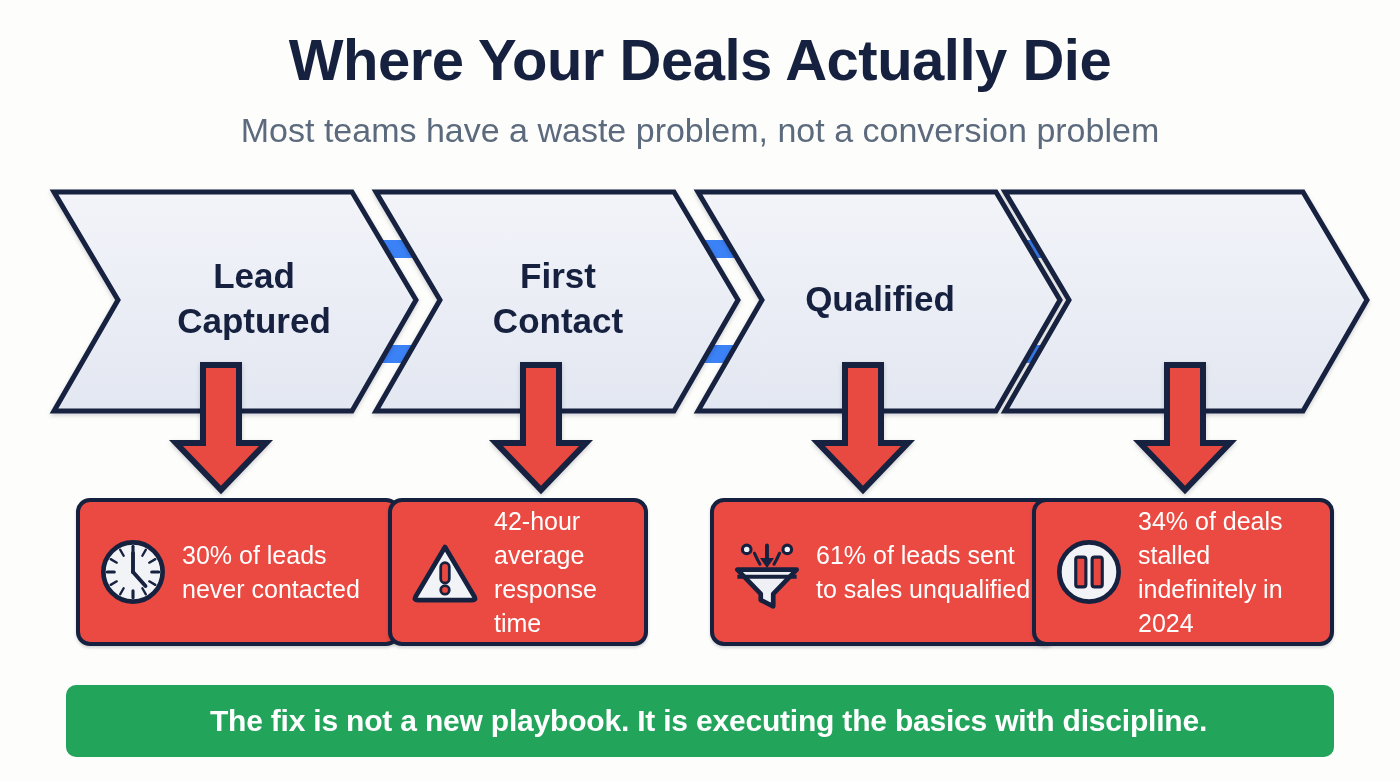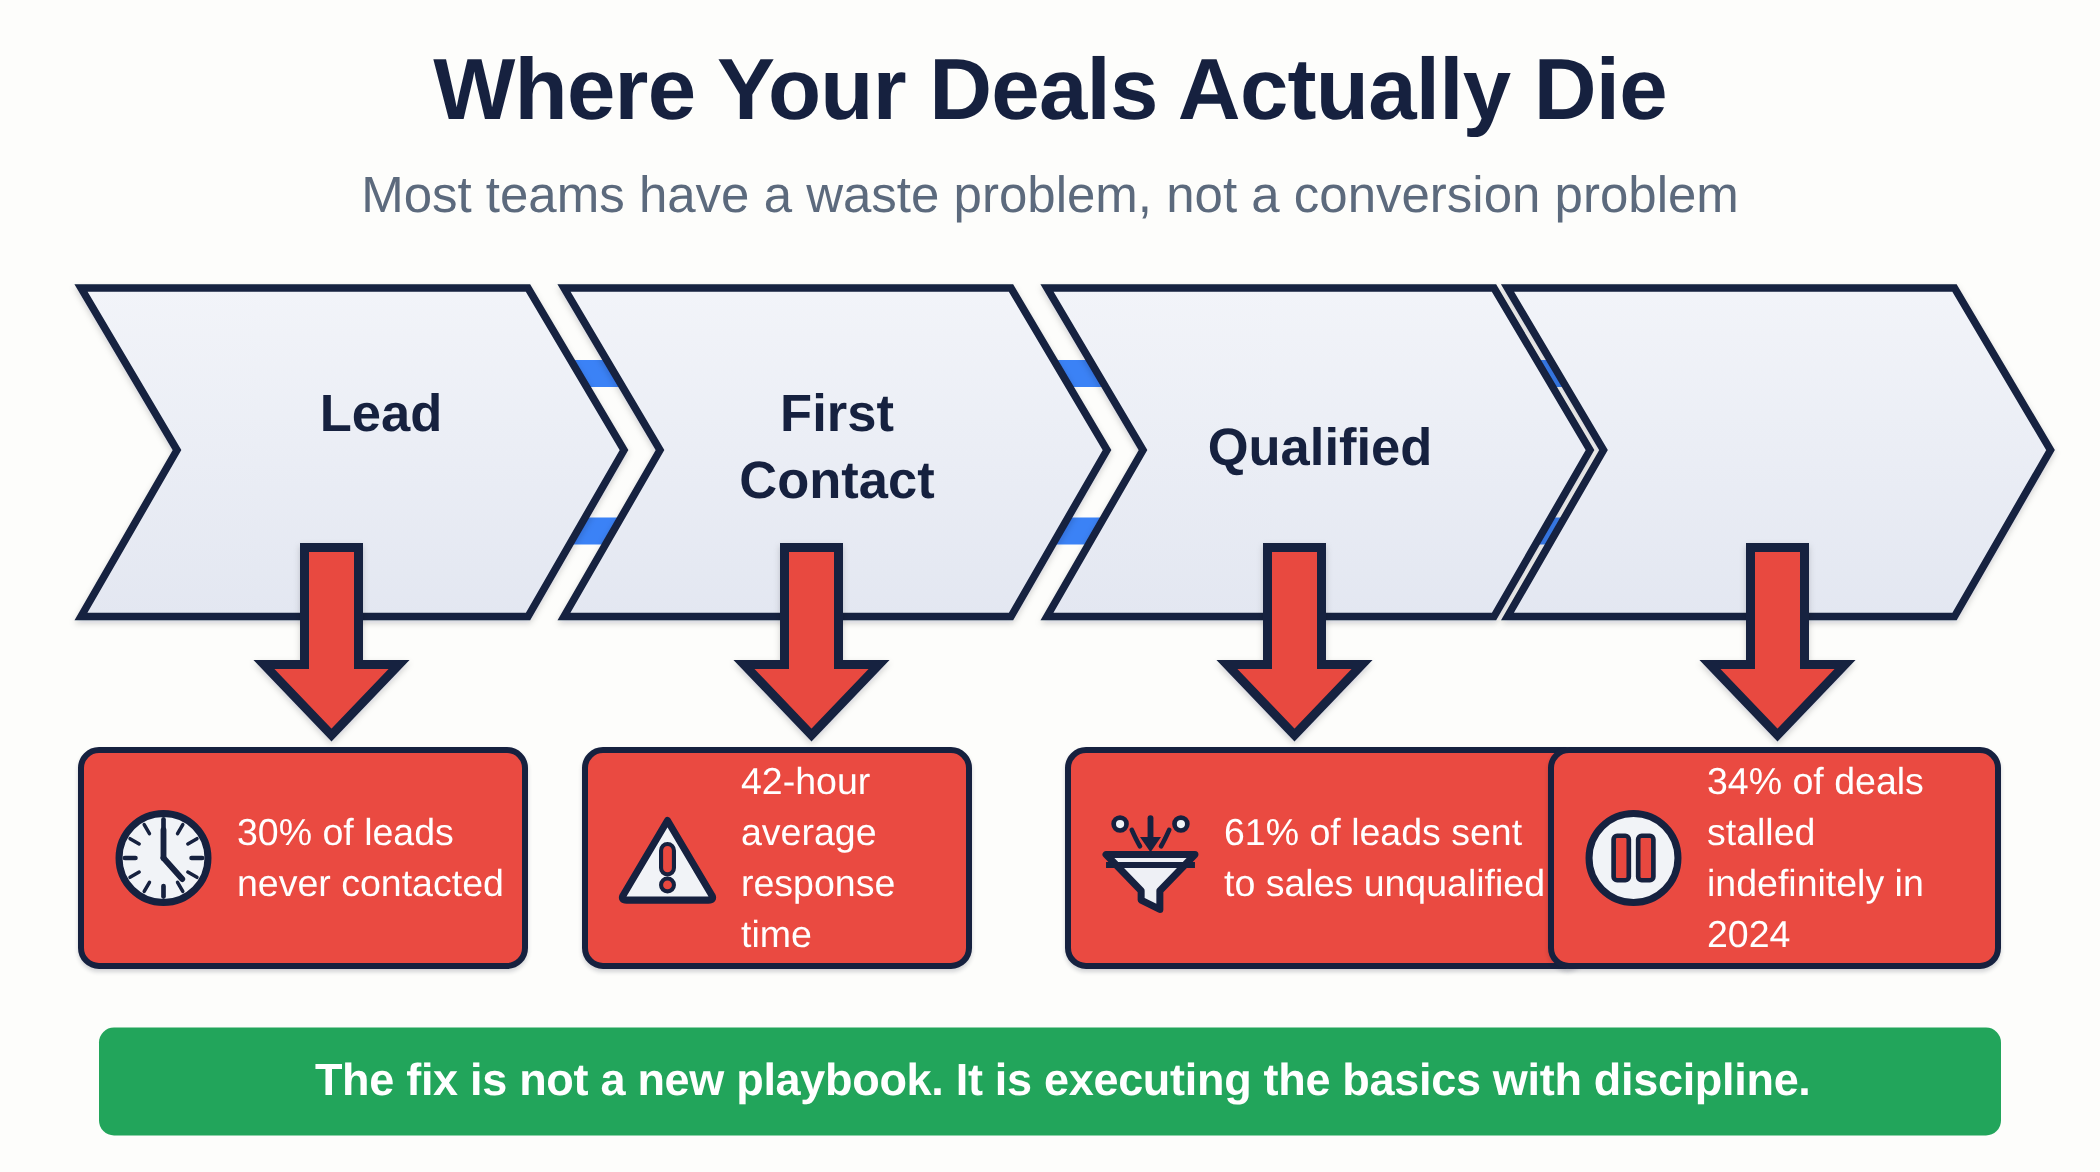--- a/index.html
+++ b/index.html
@@ -148,30 +148,31 @@
     <g>
       <polygon filter="url(#softShadow)" points="203,365 239,365 239,443 266,443 221,490 176,443 203,443" fill="#e8483f" stroke="#16213f" stroke-width="6" stroke-linejoin="miter"></polygon>
       <polygon filter="url(#softShadow)" points="523,365 559,365 559,443 586,443 541,490 496,443 523,443" fill="#e8483f" stroke="#16213f" stroke-width="6" stroke-linejoin="miter"></polygon>
       <polygon filter="url(#softShadow)" points="845,365 881,365 881,443 908,443 863,490 818,443 845,443" fill="#e8483f" stroke="#16213f" stroke-width="6" stroke-linejoin="miter"></polygon>
       <polygon filter="url(#softShadow)" points="1167,365 1203,365 1203,443 1230,443 1185,490 1140,443 1167,443" fill="#e8483f" stroke="#16213f" stroke-width="6" stroke-linejoin="miter"></polygon>
     </g>
   </svg>
 
   <div class="stage-label" style="left:136px; top:254px; width:236px;">
     <div>Lead</div>
+    <div>Captured</div>
   </div>
   <div class="stage-label" style="left:440px; top:254px; width:236px;">
     <div>First</div>
     <div>Contact</div>
   </div>
   <div class="stage-label" style="left:762px; top:277px; width:236px;">
     <div>Qualified</div>
   </div>
 
-  <div class="fail-card" style="left:52px; width:300px;align-items:center;">
+  <div class="fail-card" style="left:76px; width:324px;align-items:center;">
     <svg class="fail-icon" viewBox="0 0 100 100">
       <circle cx="50" cy="50" r="38" fill="#f1f3f7" stroke="#16213f" stroke-width="6"></circle>
       <g stroke="#16213f" stroke-width="4" stroke-linecap="round">
         <line x1="50" y1="17" x2="50" y2="26"></line>
         <line x1="50" y1="74" x2="50" y2="83"></line>
         <line x1="17" y1="50" x2="26" y2="50"></line>
         <line x1="74" y1="50" x2="83" y2="50"></line>
       </g>
       <g stroke="#16213f" stroke-width="3" stroke-linecap="round">
         <line x1="66.5" y1="21.4" x2="62" y2="29.2"></line>

